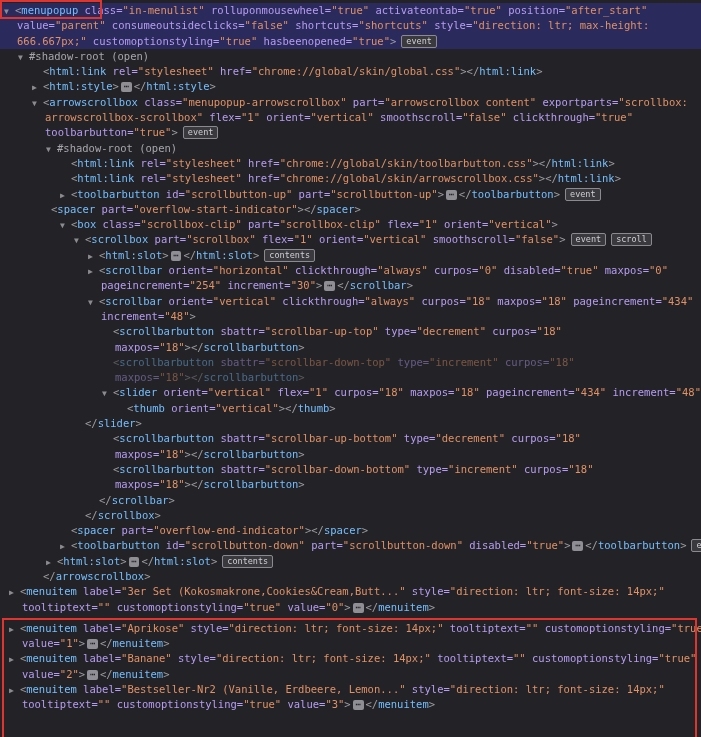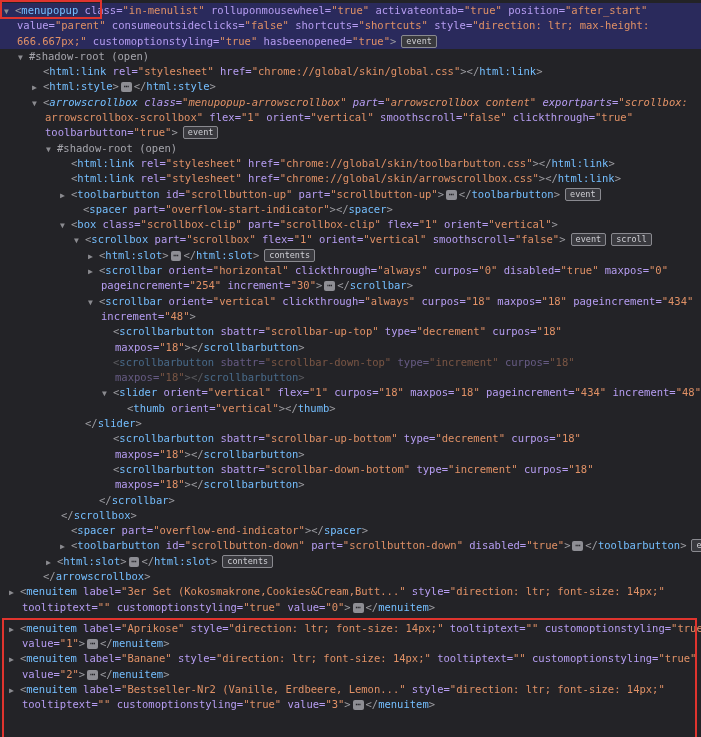--- a/index.html
+++ b/index.html
@@ -44,48 +44,48 @@
 </head>
 <body>
 
 <div class="markup" id="markup-root">
     <div class="line sel" style="padding-left: 4px;"><span class="arrow">▼</span><span class="punc">&lt;</span><span class="tag">menupopup</span><span class="attr"> class=</span><span class="val">"in-menulist"</span><span class="attr"> rolluponmousewheel=</span><span class="val">"true"</span><span class="attr"> activateontab=</span><span class="val">"true"</span><span class="attr"> position=</span><span class="val">"after_start"</span></div>
     <div class="line sel" style="padding-left: 17px;"><span class="attr">value=</span><span class="val">"parent"</span><span class="attr"> consumeoutsideclicks=</span><span class="val">"false"</span><span class="attr"> shortcuts=</span><span class="val">"shortcuts"</span><span class="attr"> style=</span><span class="val">"direction: ltr; max-height:</span></div>
     <div class="line sel" style="padding-left: 17px;"><span class="val">666.667px;"</span><span class="attr"> customoptionstyling=</span><span class="val">"true"</span><span class="attr"> hasbeenopened=</span><span class="val">"true"</span><span class="punc">&gt;</span><span class="badge">event</span></div>
     <div class="line" style="padding-left: 18px;"><span class="arrow">▼</span><span class="shadow">#shadow-root (open)</span></div>
     <div class="line" style="padding-left: 32px;"><span class="sp"></span><span class="punc">&lt;</span><span class="tag">html:link</span><span class="attr"> rel=</span><span class="val">"stylesheet"</span><span class="attr"> href=</span><span class="val">"chrome://global/skin/global.css"</span><span class="punc">&gt;&lt;/</span><span class="tag">html:link</span><span class="punc">&gt;</span></div>
     <div class="line" style="padding-left: 32px;"><span class="arrow">▶</span><span class="punc">&lt;</span><span class="tag">html:style</span><span class="punc">&gt;</span><span class="ell">⋯</span><span class="punc">&lt;/</span><span class="tag">html:style</span><span class="punc">&gt;</span></div>
-    <div class="line" style="padding-left: 32px; font-style: italic;"><span class="arrow">▼</span><span class="punc">&lt;</span><span class="tag">arrowscrollbox</span><span class="attr"> class=</span><span class="val">"menupopup-arrowscrollbox"</span><span class="attr"> part=</span><span class="val">"arrowscrollbox content"</span><span class="attr"> exportparts=</span><span class="val">"scrollbox:</span></div>
+    <div class="line" style="padding-left: 32px;"><span class="arrow">▼</span><span class="punc">&lt;</span><span class="tag">arrowscrollbox</span><span class="attr"> class=</span><span class="val">"menupopup-arrowscrollbox"</span><span class="attr"> part=</span><span class="val">"arrowscrollbox content"</span><span class="attr"> exportparts=</span><span class="val">"scrollbox:</span></div>
     <div class="line" style="padding-left: 45px;"><span class="val">arrowscrollbox-scrollbox"</span><span class="attr"> flex=</span><span class="val">"1"</span><span class="attr"> orient=</span><span class="val">"vertical"</span><span class="attr"> smoothscroll=</span><span class="val">"false"</span><span class="attr"> clickthrough=</span><span class="val">"true"</span></div>
     <div class="line" style="padding-left: 45px;"><span class="attr">toolbarbutton=</span><span class="val">"true"</span><span class="punc">&gt;</span><span class="badge">event</span></div>
     <div class="line" style="padding-left: 46px;"><span class="arrow">▼</span><span class="shadow">#shadow-root (open)</span></div>
     <div class="line" style="padding-left: 60px;"><span class="sp"></span><span class="punc">&lt;</span><span class="tag">html:link</span><span class="attr"> rel=</span><span class="val">"stylesheet"</span><span class="attr"> href=</span><span class="val">"chrome://global/skin/toolbarbutton.css"</span><span class="punc">&gt;&lt;/</span><span class="tag">html:link</span><span class="punc">&gt;</span></div>
     <div class="line" style="padding-left: 60px;"><span class="sp"></span><span class="punc">&lt;</span><span class="tag">html:link</span><span class="attr"> rel=</span><span class="val">"stylesheet"</span><span class="attr"> href=</span><span class="val">"chrome://global/skin/arrowscrollbox.css"</span><span class="punc">&gt;&lt;/</span><span class="tag">html:link</span><span class="punc">&gt;</span></div>
     <div class="line" style="padding-left: 60px;"><span class="arrow">▶</span><span class="punc">&lt;</span><span class="tag">toolbarbutton</span><span class="attr"> id=</span><span class="val">"scrollbutton-up"</span><span class="attr"> part=</span><span class="val">"scrollbutton-up"</span><span class="punc">&gt;</span><span class="ell">⋯</span><span class="punc">&lt;/</span><span class="tag">toolbarbutton</span><span class="punc">&gt;</span><span class="badge">event</span></div>
-    <div class="line" style="padding-left: 72px;"><span class="sp"></span><span class="punc">&lt;</span><span class="tag">spacer</span><span class="attr"> part=</span><span class="val">"overflow-start-indicator"</span><span class="punc">&gt;&lt;/</span><span class="tag">spacer</span><span class="punc">&gt;</span></div>
+    <div class="line" style="padding-left: 40px;"><span class="sp"></span><span class="punc">&lt;</span><span class="tag">spacer</span><span class="attr"> part=</span><span class="val">"overflow-start-indicator"</span><span class="punc">&gt;&lt;/</span><span class="tag">spacer</span><span class="punc">&gt;</span></div>
     <div class="line" style="padding-left: 60px;"><span class="arrow">▼</span><span class="punc">&lt;</span><span class="tag">box</span><span class="attr"> class=</span><span class="val">"scrollbox-clip"</span><span class="attr"> part=</span><span class="val">"scrollbox-clip"</span><span class="attr"> flex=</span><span class="val">"1"</span><span class="attr"> orient=</span><span class="val">"vertical"</span><span class="punc">&gt;</span></div>
     <div class="line" style="padding-left: 74px;"><span class="arrow">▼</span><span class="punc">&lt;</span><span class="tag">scrollbox</span><span class="attr"> part=</span><span class="val">"scrollbox"</span><span class="attr"> flex=</span><span class="val">"1"</span><span class="attr"> orient=</span><span class="val">"vertical"</span><span class="attr"> smoothscroll=</span><span class="val">"false"</span><span class="punc">&gt;</span><span class="badge">event</span><span class="badge">scroll</span></div>
     <div class="line" style="padding-left: 88px;"><span class="arrow">▶</span><span class="punc">&lt;</span><span class="tag">html:slot</span><span class="punc">&gt;</span><span class="ell">⋯</span><span class="punc">&lt;/</span><span class="tag">html:slot</span><span class="punc">&gt;</span><span class="badge">contents</span></div>
     <div class="line" style="padding-left: 88px;"><span class="arrow">▶</span><span class="punc">&lt;</span><span class="tag">scrollbar</span><span class="attr"> orient=</span><span class="val">"horizontal"</span><span class="attr"> clickthrough=</span><span class="val">"always"</span><span class="attr"> curpos=</span><span class="val">"0"</span><span class="attr"> disabled=</span><span class="val">"true"</span><span class="attr"> maxpos=</span><span class="val">"0"</span></div>
     <div class="line" style="padding-left: 101px;"><span class="attr">pageincrement=</span><span class="val">"254"</span><span class="attr"> increment=</span><span class="val">"30"</span><span class="punc">&gt;</span><span class="ell">⋯</span><span class="punc">&lt;/</span><span class="tag">scrollbar</span><span class="punc">&gt;</span></div>
     <div class="line" style="padding-left: 88px;"><span class="arrow">▼</span><span class="punc">&lt;</span><span class="tag">scrollbar</span><span class="attr"> orient=</span><span class="val">"vertical"</span><span class="attr"> clickthrough=</span><span class="val">"always"</span><span class="attr"> curpos=</span><span class="val">"18"</span><span class="attr"> maxpos=</span><span class="val">"18"</span><span class="attr"> pageincrement=</span><span class="val">"434"</span></div>
     <div class="line" style="padding-left: 101px;"><span class="attr">increment=</span><span class="val">"48"</span><span class="punc">&gt;</span></div>
     <div class="line" style="padding-left: 102px;"><span class="sp"></span><span class="punc">&lt;</span><span class="tag">scrollbarbutton</span><span class="attr"> sbattr=</span><span class="val">"scrollbar-up-top"</span><span class="attr"> type=</span><span class="val">"decrement"</span><span class="attr"> curpos=</span><span class="val">"18"</span></div>
     <div class="line" style="padding-left: 115px;"><span class="attr">maxpos=</span><span class="val">"18"</span><span class="punc">&gt;&lt;/</span><span class="tag">scrollbarbutton</span><span class="punc">&gt;</span></div>
     <div class="line dim" style="padding-left: 102px;"><span class="sp"></span><span class="punc">&lt;</span><span class="tag">scrollbarbutton</span><span class="attr"> sbattr=</span><span class="val">"scrollbar-down-top"</span><span class="attr"> type=</span><span class="val">"increment"</span><span class="attr"> curpos=</span><span class="val">"18"</span></div>
     <div class="line dim" style="padding-left: 115px;"><span class="attr">maxpos=</span><span class="val">"18"</span><span class="punc">&gt;&lt;/</span><span class="tag">scrollbarbutton</span><span class="punc">&gt;</span></div>
     <div class="line" style="padding-left: 102px;"><span class="arrow">▼</span><span class="punc">&lt;</span><span class="tag">slider</span><span class="attr"> orient=</span><span class="val">"vertical"</span><span class="attr"> flex=</span><span class="val">"1"</span><span class="attr"> curpos=</span><span class="val">"18"</span><span class="attr"> maxpos=</span><span class="val">"18"</span><span class="attr"> pageincrement=</span><span class="val">"434"</span><span class="attr"> increment=</span><span class="val">"48"</span></div>
     <div class="line" style="padding-left: 116px;"><span class="sp"></span><span class="punc">&lt;</span><span class="tag">thumb</span><span class="attr"> orient=</span><span class="val">"vertical"</span><span class="punc">&gt;&lt;/</span><span class="tag">thumb</span><span class="punc">&gt;</span></div>
     <div class="line" style="padding-left: 74px;"><span class="sp"></span><span class="punc">&lt;/</span><span class="tag">slider</span><span class="punc">&gt;</span></div>
     <div class="line" style="padding-left: 102px;"><span class="sp"></span><span class="punc">&lt;</span><span class="tag">scrollbarbutton</span><span class="attr"> sbattr=</span><span class="val">"scrollbar-up-bottom"</span><span class="attr"> type=</span><span class="val">"decrement"</span><span class="attr"> curpos=</span><span class="val">"18"</span></div>
     <div class="line" style="padding-left: 115px;"><span class="attr">maxpos=</span><span class="val">"18"</span><span class="punc">&gt;&lt;/</span><span class="tag">scrollbarbutton</span><span class="punc">&gt;</span></div>
     <div class="line" style="padding-left: 102px;"><span class="sp"></span><span class="punc">&lt;</span><span class="tag">scrollbarbutton</span><span class="attr"> sbattr=</span><span class="val">"scrollbar-down-bottom"</span><span class="attr"> type=</span><span class="val">"increment"</span><span class="attr"> curpos=</span><span class="val">"18"</span></div>
     <div class="line" style="padding-left: 115px;"><span class="attr">maxpos=</span><span class="val">"18"</span><span class="punc">&gt;&lt;/</span><span class="tag">scrollbarbutton</span><span class="punc">&gt;</span></div>
     <div class="line" style="padding-left: 88px;"><span class="sp"></span><span class="punc">&lt;/</span><span class="tag">scrollbar</span><span class="punc">&gt;</span></div>
-    <div class="line" style="padding-left: 50px;"><span class="sp"></span><span class="punc">&lt;/</span><span class="tag">scrollbox</span><span class="punc">&gt;</span></div>
+    <div class="line" style="padding-left: 74px;"><span class="sp"></span><span class="punc">&lt;/</span><span class="tag">scrollbox</span><span class="punc">&gt;</span></div>
     <div class="line" style="padding-left: 60px;"><span class="sp"></span><span class="punc">&lt;</span><span class="tag">spacer</span><span class="attr"> part=</span><span class="val">"overflow-end-indicator"</span><span class="punc">&gt;&lt;/</span><span class="tag">spacer</span><span class="punc">&gt;</span></div>
     <div class="line" style="padding-left: 60px;"><span class="arrow">▶</span><span class="punc">&lt;</span><span class="tag">toolbarbutton</span><span class="attr"> id=</span><span class="val">"scrollbutton-down"</span><span class="attr"> part=</span><span class="val">"scrollbutton-down"</span><span class="attr"> disabled=</span><span class="val">"true"</span><span class="punc">&gt;</span><span class="ell">⋯</span><span class="punc">&lt;/</span><span class="tag">toolbarbutton</span><span class="punc">&gt;</span><span class="badge">event</span></div>
     <div class="line" style="padding-left: 46px;"><span class="arrow">▶</span><span class="punc">&lt;</span><span class="tag">html:slot</span><span class="punc">&gt;</span><span class="ell">⋯</span><span class="punc">&lt;/</span><span class="tag">html:slot</span><span class="punc">&gt;</span><span class="badge">contents</span></div>
     <div class="line" style="padding-left: 32px;"><span class="sp"></span><span class="punc">&lt;/</span><span class="tag">arrowscrollbox</span><span class="punc">&gt;</span></div>
     <div class="line" style="padding-left: 8.9px;"><span class="arrow">▶</span><span class="punc">&lt;</span><span class="tag">menuitem</span><span class="attr"> label=</span><span class="val">"3er Set (Kokosmakrone,Cookies&amp;Cream,Butt..."</span><span class="attr"> style=</span><span class="val">"direction: ltr; font-size: 14px;"</span></div>
     <div class="line" style="padding-left: 21.9px;"><span class="attr">tooltiptext=</span><span class="val">""</span><span class="attr"> customoptionstyling=</span><span class="val">"true"</span><span class="attr"> value=</span><span class="val">"0"</span><span class="punc">&gt;</span><span class="ell">⋯</span><span class="punc">&lt;/</span><span class="tag">menuitem</span><span class="punc">&gt;</span></div>
     <div class="line" style="padding-left: 8.9px;"><span class="arrow">▶</span><span class="punc">&lt;</span><span class="tag">menuitem</span><span class="attr"> label=</span><span class="val">"Aprikose"</span><span class="attr"> style=</span><span class="val">"direction: ltr; font-size: 14px;"</span><span class="attr"> tooltiptext=</span><span class="val">""</span><span class="attr"> customoptionstyling=</span><span class="val">"true"</span></div>
     <div class="line" style="padding-left: 21.9px;"><span class="attr">value=</span><span class="val">"1"</span><span class="punc">&gt;</span><span class="ell">⋯</span><span class="punc">&lt;/</span><span class="tag">menuitem</span><span class="punc">&gt;</span></div>
     <div class="line" style="padding-left: 8.9px;"><span class="arrow">▶</span><span class="punc">&lt;</span><span class="tag">menuitem</span><span class="attr"> label=</span><span class="val">"Banane"</span><span class="attr"> style=</span><span class="val">"direction: ltr; font-size: 14px;"</span><span class="attr"> tooltiptext=</span><span class="val">""</span><span class="attr"> customoptionstyling=</span><span class="val">"true"</span></div>
     <div class="line" style="padding-left: 21.9px;"><span class="attr">value=</span><span class="val">"2"</span><span class="punc">&gt;</span><span class="ell">⋯</span><span class="punc">&lt;/</span><span class="tag">menuitem</span><span class="punc">&gt;</span></div>

